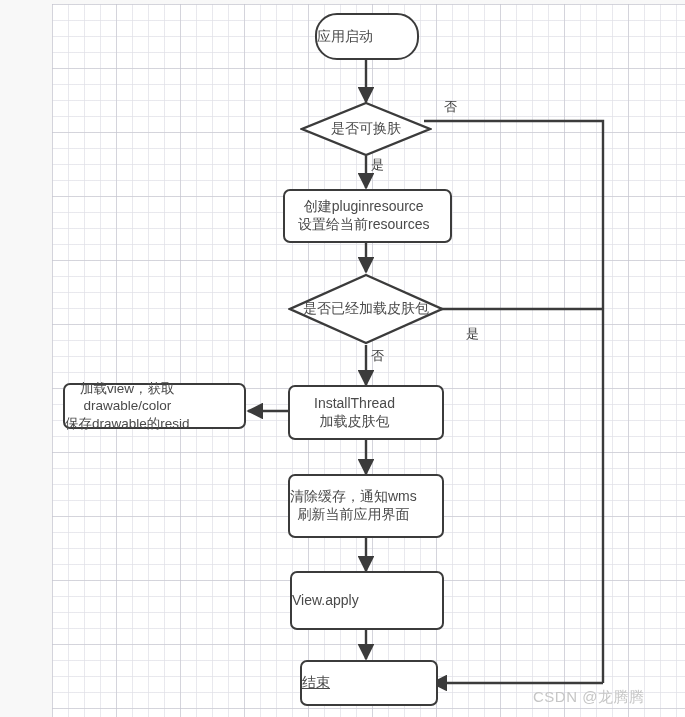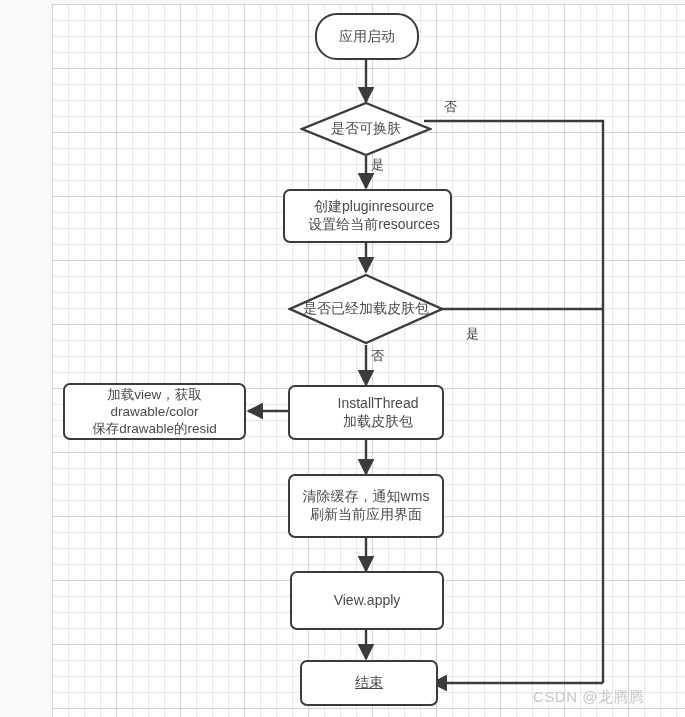--- a/index.html
+++ b/index.html
@@ -42,21 +42,20 @@
     height: 717px;
   }
   .node {
     position: absolute;
     box-sizing: border-box;
     background: #ffffff;
     border: 2px solid #3b3b3b;
     color: #4a4a4a;
     display: flex;
     align-items: center;
-    justify-content: center;
     text-align: center;
     line-height: 1.28;
     font-size: 14px;
     white-space: pre-line;
   }
   .node.terminator { border-radius: 22px; }
   .node.process { border-radius: 7px; }
 
   .diamond-wrap {
     position: absolute;
@@ -155,21 +154,21 @@
     <span class="diamond-label">是否已经加载皮肤包</span>
   </div>
 
   <div class="edge-label" style="left:466px; top:325px;">
     <span>是</span>
   </div>
   <div class="edge-label" style="left:371px; top:347px;">
     <span>否</span>
   </div>
 
-  <div class="node process" style="left:63px; top:383px; width:183px; height:57px; font-size:13.5px;">
+  <div class="node process" style="left:63px; top:383px; width:183px; height:46px; font-size:13.5px;">
     <span>加载view，获取
 drawable/color
 保存drawable的resid</span>
   </div>
 
   <div class="node process" style="left:288px; top:385px; width:156px; height:55px;padding-left:24px;">
     <span>InstallThread
 加载皮肤包</span>
   </div>
 

